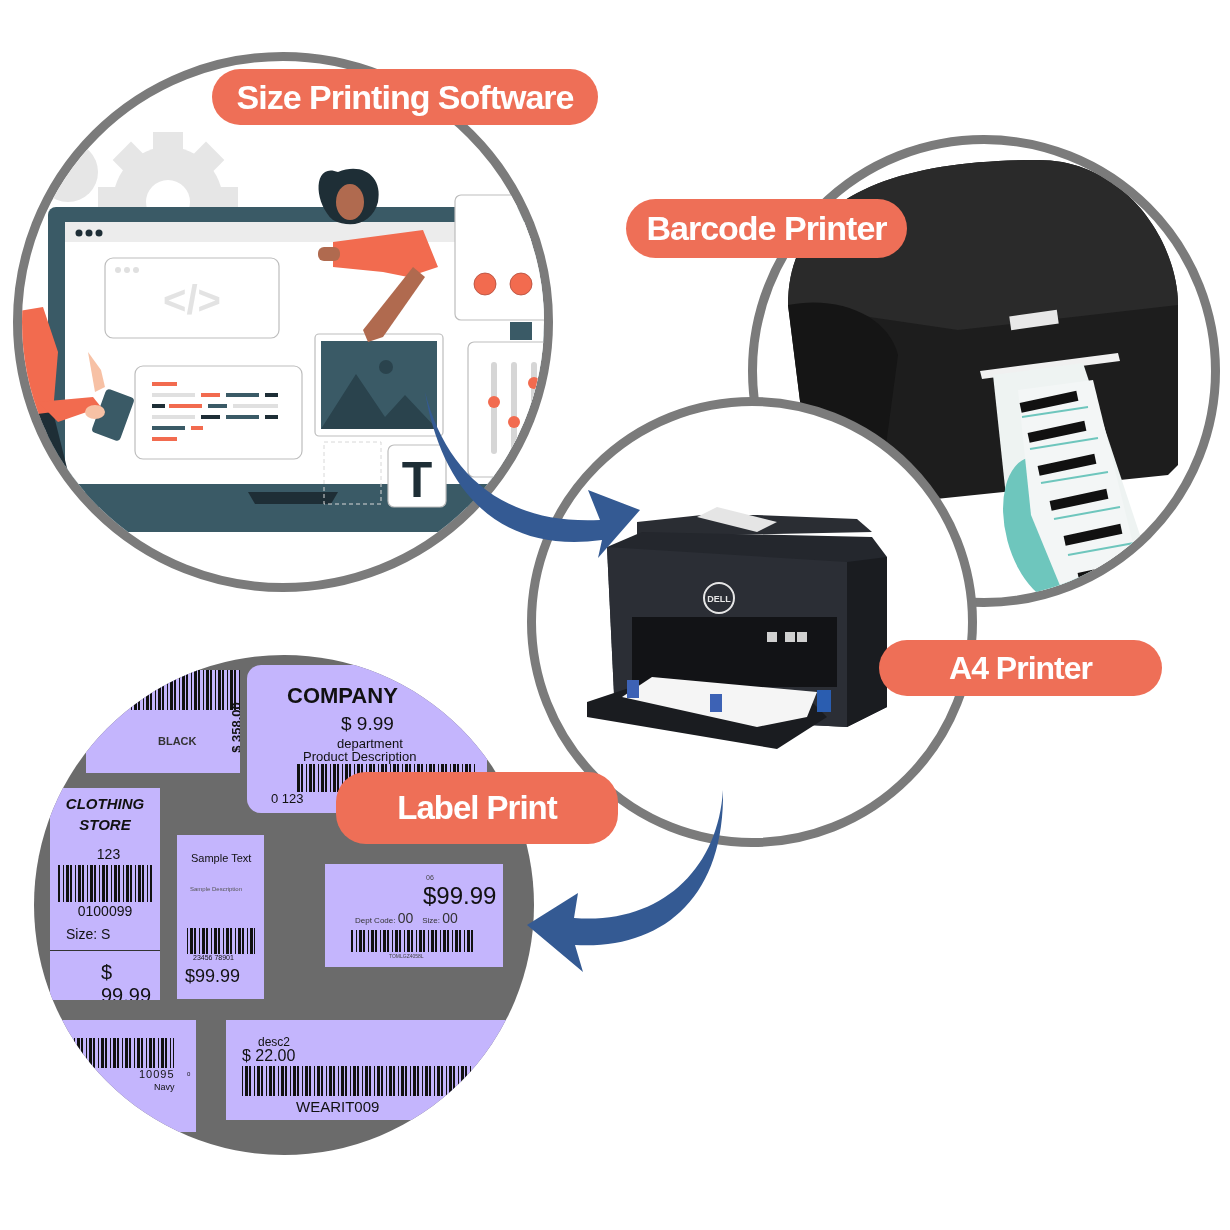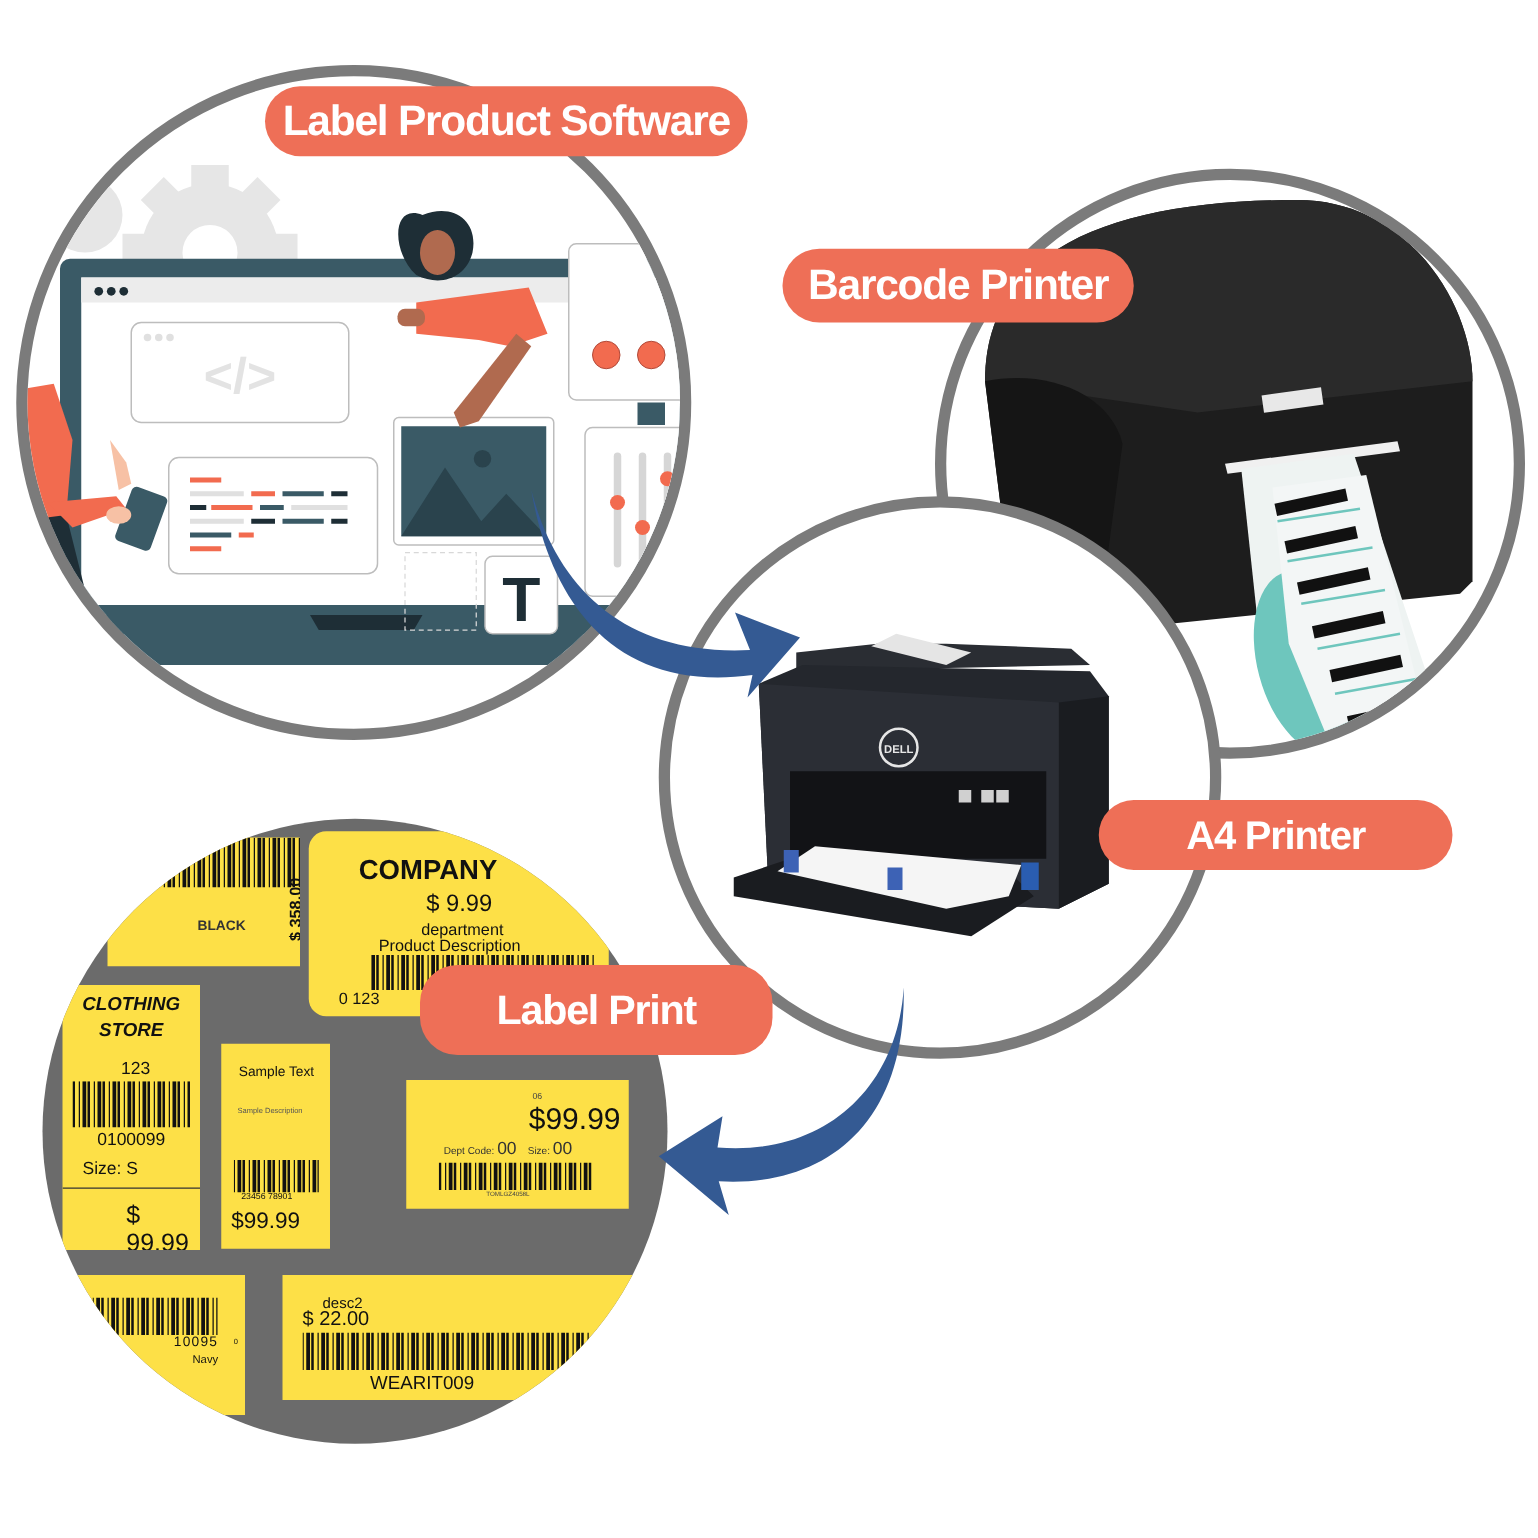--- a/index.html
+++ b/index.html
@@ -1,20 +1,20 @@
 <!DOCTYPE html>
 <html><head>
 <meta charset="utf-8">
 <style>
   html, body { margin:0; padding:0; background:#ffffff; }
   body { width:1230px; height:1230px; position:relative; overflow:hidden; font-family:"Liberation Sans", sans-serif; }
   .abs { position:absolute; }
   .ring { position:absolute; border-radius:50%; box-sizing:border-box; border:9px solid #7b7b7b; overflow:hidden; background:#fff; }
   .badge { position:absolute; background:#ee6f57; color:#fff; border-radius:30px; font-family:"Liberation Sans", sans-serif; font-weight:bold; letter-spacing:-1px; display:flex; align-items:center; justify-content:center; white-space:nowrap; z-index:20; }
-  .label { position:absolute; background:#fde047; color:#111; box-sizing:border-box; overflow:hidden; font-family:"Liberation Sans", sans-serif; }
+  .label { position:absolute; background:#c4b5fd; color:#111; box-sizing:border-box; overflow:hidden; font-family:"Liberation Sans", sans-serif; }
   .bars { display:block; }
   svg text { font-family:"Liberation Sans", sans-serif; }
 </style>
 </head>
 <body>
 
 <div class="ring" style="left:13px; top:52px; width:540px; height:540px;">
   <svg width="540" height="540" viewBox="0 0 540 540" style="position:absolute; left:-9px; top:-9px;">
 
     <g fill="#e6e6e6">
@@ -108,21 +108,21 @@
     <g>
       <path d="M0 260 L30 255 L45 300 L40 360 L0 370 Z" fill="#f26b4f"></path>
       <path d="M0 365 L40 360 L55 420 L20 460 L0 460 Z" fill="#1e2e36"></path>
       <rect x="85" y="340" width="30" height="46" rx="4" fill="#3a5a66" transform="rotate(20 100 363)"></rect>
       <path d="M25 350 L80 345 L88 355 L45 370 Z" fill="#f26b4f"></path>
       <ellipse cx="82" cy="360" rx="10" ry="7" fill="#f7c1a5"></ellipse>
       <path d="M75 300 L88 318 L92 335 L82 340 Z" fill="#f7c1a5"></path>
     </g>
   </svg>
 </div>
-<div class="badge" style="left:212px; top:69px; width:386px; height:56px; font-size:34px;">Label Product Software</div>
+<div class="badge" style="left:212px; top:69px; width:386px; height:56px; font-size:34px;">Size Printing Software</div>
 
 <div class="ring" style="left:748px; top:135px; width:472px; height:472px;">
   <svg width="472" height="472" viewBox="0 0 472 472" style="position:absolute; left:-9px; top:-9px;">
 
     <path d="M40 170 C40 60 150 25 290 25 C380 25 430 110 430 170 L430 330 L420 340 L130 370 L60 330 Z" fill="#1d1d1d"></path>
     <path d="M40 170 C40 60 150 25 290 25 C380 25 430 110 430 170 L210 195 Z" fill="#2a2a2a"></path>
     <path d="M40 170 L60 330 L130 370 L150 220 C140 180 90 160 40 170 Z" fill="#151515"></path>
     <rect x="262" y="178" width="48" height="14" fill="#e8e8e8" transform="rotate(-8 286 185)"></rect>
     <path d="M232 236 L370 218 L372 226 L234 244 Z" fill="#f0f0f0"></path>
 

